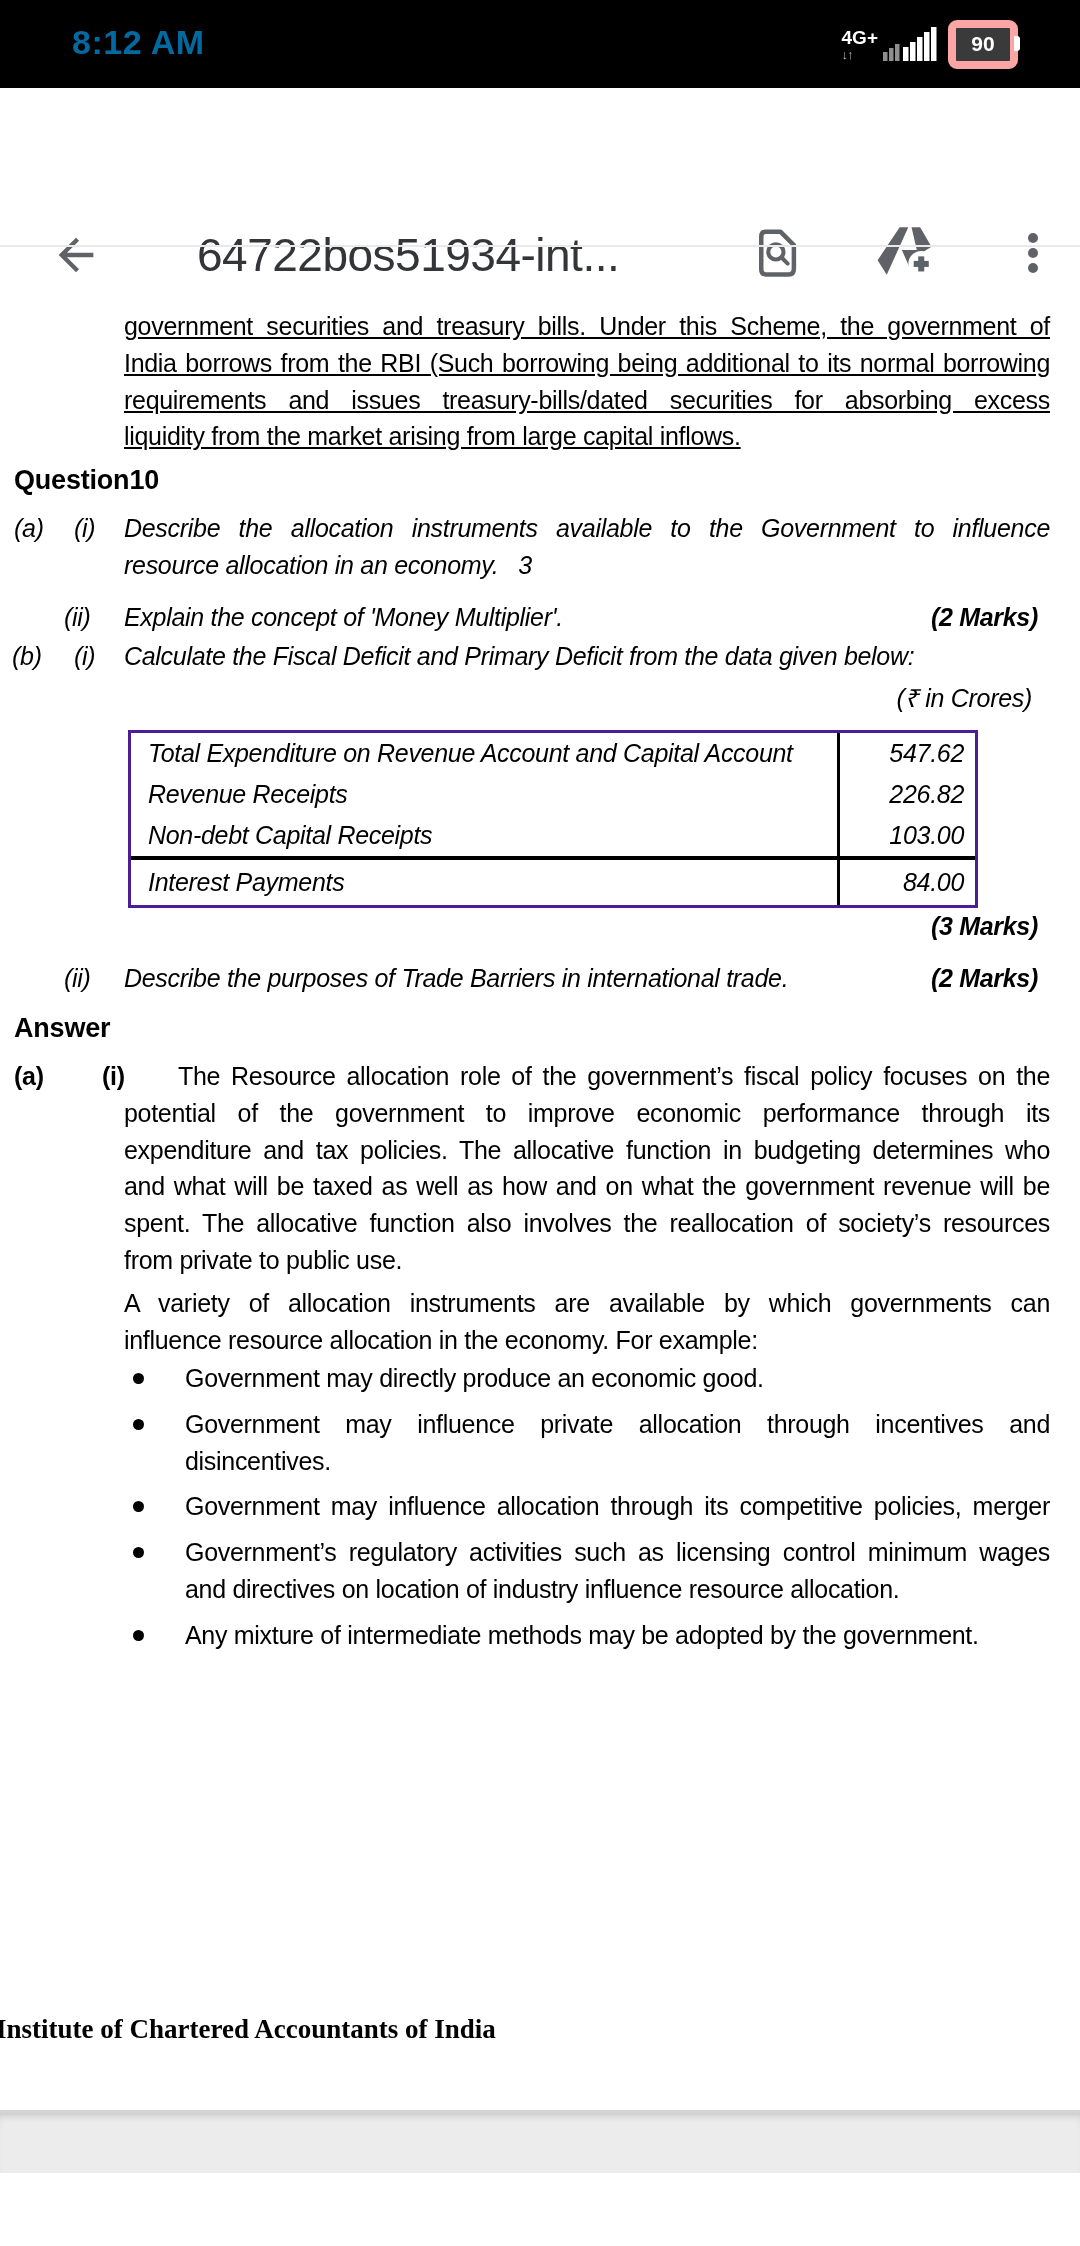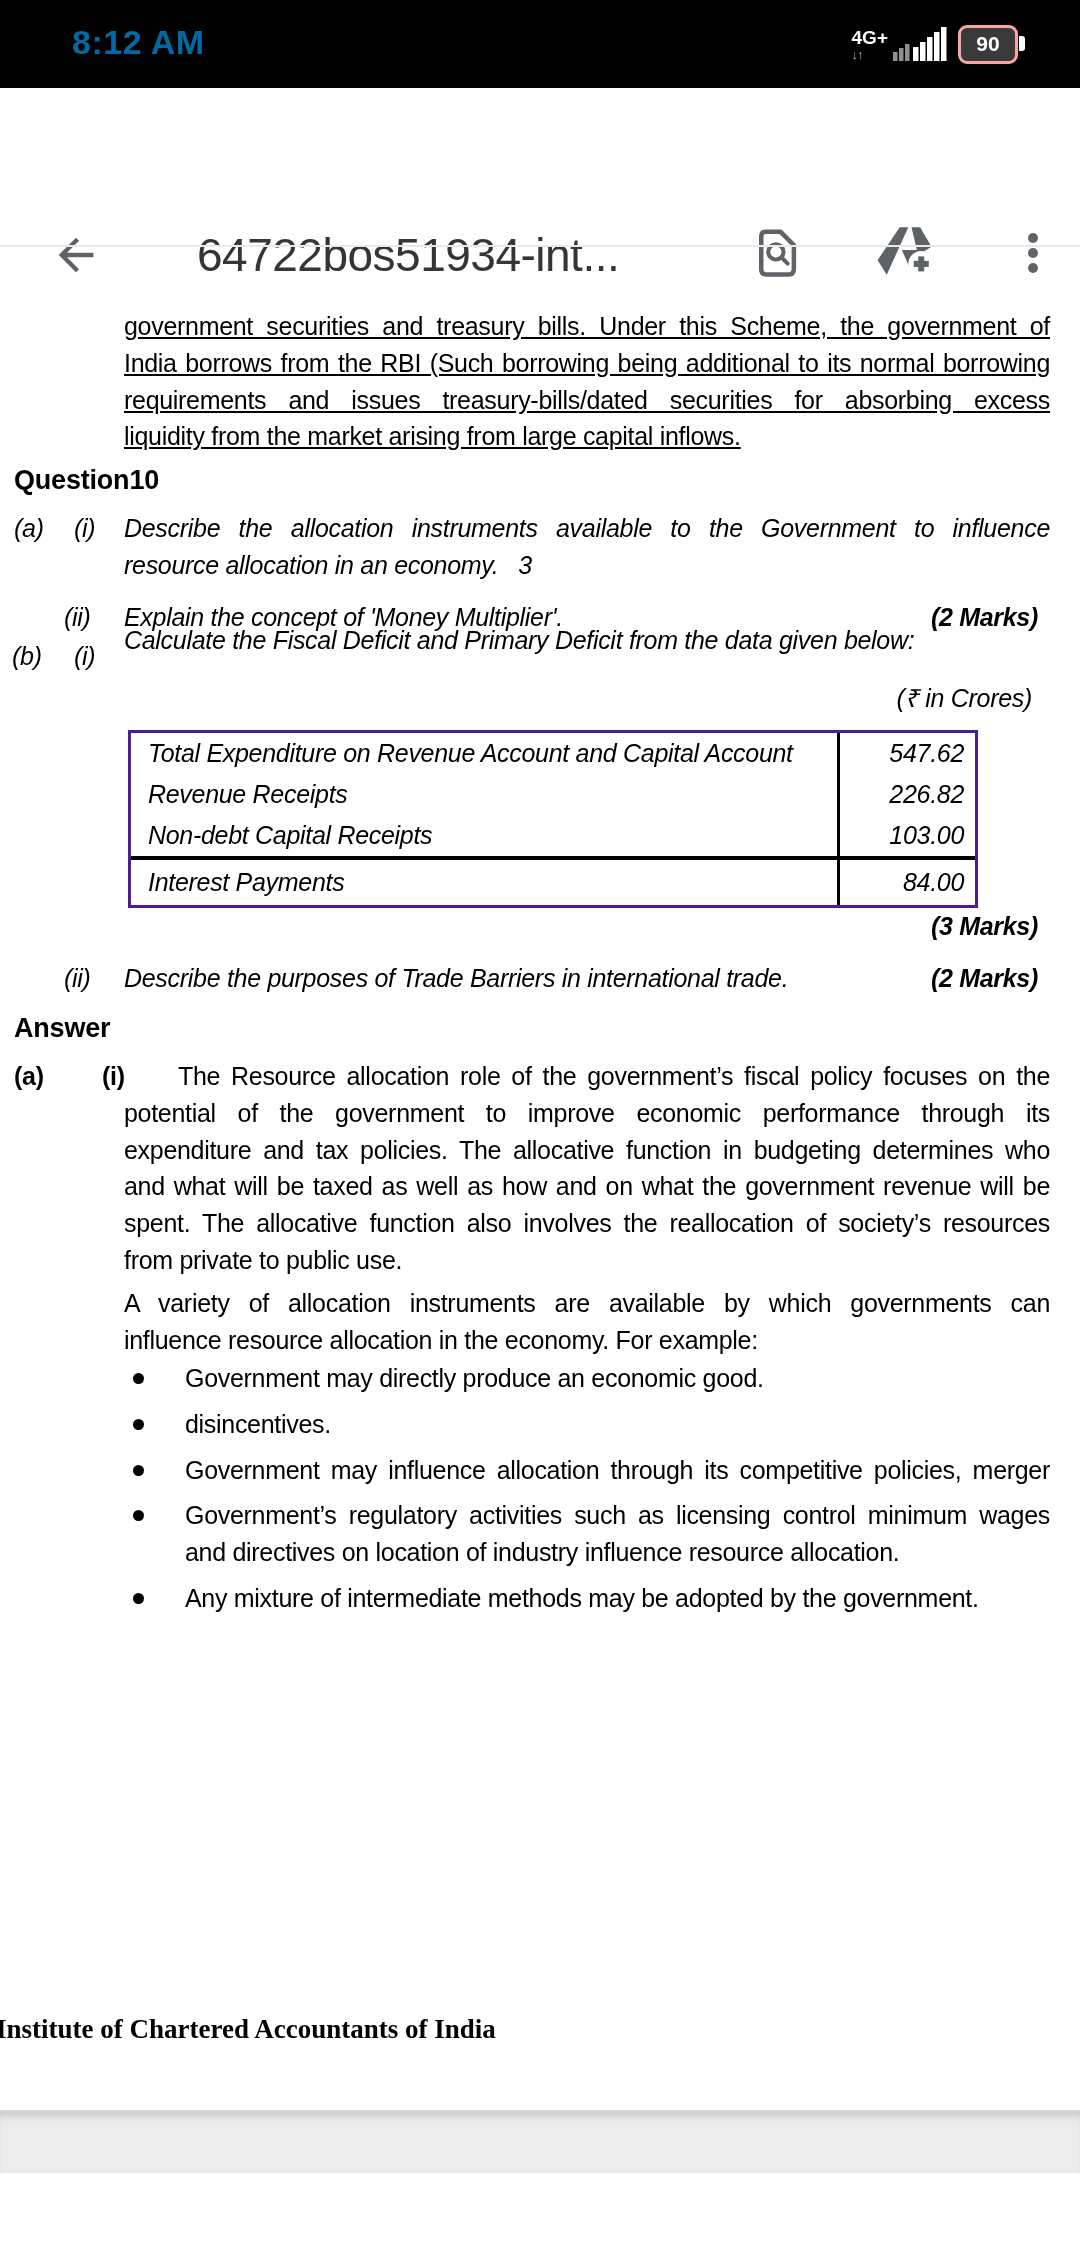--- a/index.html
+++ b/index.html
@@ -9,21 +9,21 @@
   }
   .abs{position:absolute;}
 
   
   .status-bar{position:absolute;left:0;top:0;width:1080px;height:88px;background:#000;}
   .time{position:absolute;left:72px;top:23px;font-size:34px;font-weight:bold;color:#0369a1;letter-spacing:0.5px;}
   .status-right{position:absolute;right:62px;top:0;height:88px;display:flex;align-items:center;gap:9px;}
   .net{display:flex;flex-direction:column;align-items:flex-start;line-height:1;margin-right:-4px;}
   .net-label{font-size:19px;font-weight:bold;color:#fff;}
   .net-arrows{font-size:13px;color:#bdbdbd;margin-top:1px;letter-spacing:-1px;}
-  .battery{position:relative;width:54px;height:33px;border:3px solid #fca5a5;border-radius:9px;
+  .battery{position:relative;width:54px;height:33px;border:8px solid #fca5a5;border-radius:9px;
     background:#3a3a3a;display:flex;align-items:center;justify-content:center;}
   .battery-num{font-size:21px;font-weight:bold;color:#fff;}
   .battery-nub{position:absolute;right:-10px;top:8px;width:6px;height:15px;background:#fff;border-radius:0 3px 3px 0;}
 
   
   .app-bar{position:absolute;left:0;top:88px;width:1080px;height:160px;background:#fff;}
   .app-bar-divider{position:absolute;left:0;top:245px;width:1080px;height:2px;background:#e9e9e9;}
   .doc-title{position:absolute;left:197px;top:140px;font-size:46px;color:#343539;letter-spacing:-0.5px;white-space:nowrap;}
   .icon-btn{position:absolute;background:none;border:none;padding:0;cursor:pointer;}
 
@@ -154,21 +154,21 @@
 
   <div>
     <span class="abs doc lbl" style="left:64px;top:599px;">(ii)</span>
     <div class="abs doc it" style="left:124px;top:599px;width:780px;">Explain the concept of 'Money Multiplier'.</div>
     <div class="abs doc marksr" style="top:599px;">(2 Marks)</div>
   </div>
 
   <div>
     <span class="abs doc lbl" style="left:12px;top:638px;">(b)</span>
     <span class="abs doc lbl" style="left:74px;top:638px;">(i)</span>
-    <div class="abs doc it" style="left:124px;top:622px;width:926px;">Calculate the Fiscal Deficit and Primary Deficit from the data given below:</div>
+    <div class="abs doc it" style="left:124px;top:638px;width:926px;">Calculate the Fiscal Deficit and Primary Deficit from the data given below:</div>
   </div>
 
   <div class="abs doc rnote" style="top:680px;">(₹ in Crores)</div>
 
   <div class="qtable doc">
     <div class="trow">
       <div class="tlabel">Total Expenditure on Revenue Account and Capital Account</div>
       <div class="tval">547.62</div>
     </div>
     <div class="trow">
@@ -211,20 +211,21 @@
   <div class="abs doc" style="left:124px;top:1285px;width:926px;">
     <div class="jl">A variety of allocation instruments are available by which governments can</div>
     <div>influence resource allocation in the economy. For example:</div>
   </div>
 
   <ul class="bullets doc">
     <li>
       <div>Government may directly produce an economic good.</div>
     </li>
     <li>
+      <div class="jl">Government may influence private allocation through incentives and</div>
       <div>disincentives.</div>
     </li>
     <li>
       <div class="jl">Government may influence allocation through its competitive policies, merger</div>
     </li>
     <li>
       <div class="jl">Government’s regulatory activities such as licensing control minimum wages</div>
       <div>and directives on location of industry influence resource allocation.</div>
     </li>
     <li>

